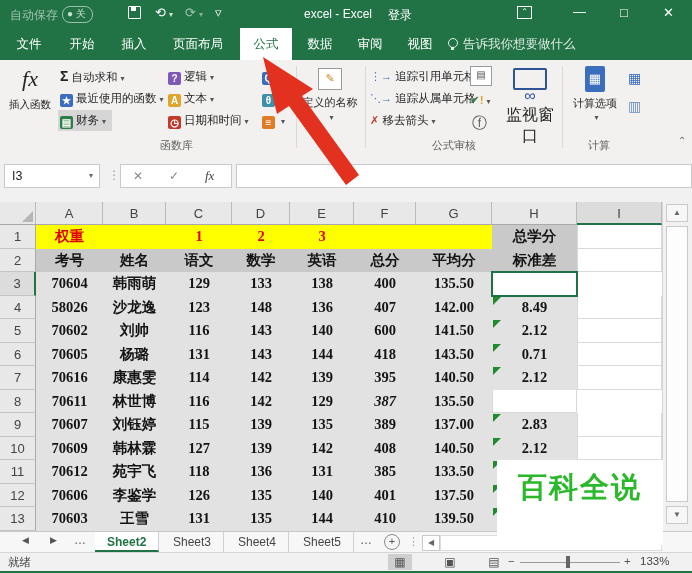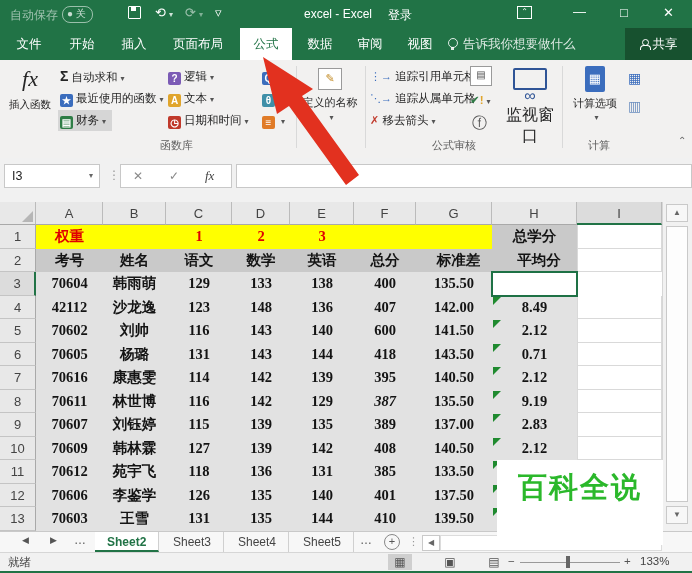--- a/index.html
+++ b/index.html
@@ -99,21 +99,20 @@
 <div id="tabrow" class="abs">
   <span class="rtab" style="left:8px;width:42px;">文件</span>
   <span class="rtab" style="left:60px;width:44px;">开始</span>
   <span class="rtab" style="left:112px;width:44px;">插入</span>
   <span class="rtab" style="left:162px;width:72px;">页面布局</span>
   <span class="rtab active" style="left:240px;width:52px;">公式</span>
   <span class="rtab" style="left:298px;width:44px;">数据</span>
   <span class="rtab" style="left:348px;width:44px;">审阅</span>
   <span class="rtab" style="left:398px;width:44px;">视图</span>
   <span class="rtab" style="left:448px;width:170px;text-align:left;color:rgba(255,255,255,.85);"><span class="bulb"></span><span>告诉我你想要做什么</span></span>
-  <span id="sharebox"><span class="person"></span><span>共享</span></span>
 </div>
 
 <div id="ribbon" class="abs">
 
   <div class="bigbtn" style="left:4px;top:6px;width:52px;">
     <div style="font-family:'Liberation Serif',serif;font-style:italic;font-size:22px;">fx</div>
     <div style="font-size:10.5px;margin-top:6px;">插入函数</div>
   </div>
   <div class="rb" style="left:60px;top:6px;"><span style="font-size:14px;font-weight:bold;">Σ</span>&nbsp;<span>自动求和</span><span class="caret">▾</span></div>
   <div class="rb" style="left:60px;top:28px;"><span class="ic" style="background:#3b6dbd;">★</span><span>最近使用的函数</span><span class="caret">▾</span></div>
@@ -202,38 +201,38 @@
       <div class="c iw" style="width: 85px; height: 23.5px; line-height: 23.5px;"></div>
     </div>
     <div class="grow" style="height: 23.5px;">
       <div class="c rh" style="width: 36px; height: 23.5px; line-height: 23.5px;">2</div>
       <div class="c g2" style="width: 67px; height: 23.5px; line-height: 23.5px;">考号</div>
       <div class="c g2" style="width: 63px; height: 23.5px; line-height: 23.5px;">姓名</div>
       <div class="c g2" style="width: 66px; height: 23.5px; line-height: 23.5px;">语文</div>
       <div class="c g2" style="width: 58px; height: 23.5px; line-height: 23.5px;">数学</div>
       <div class="c g2" style="width: 64px; height: 23.5px; line-height: 23.5px;">英语</div>
       <div class="c g2" style="width: 62px; height: 23.5px; line-height: 23.5px;">总分</div>
+      <div class="c g2" style="width: 76px; height: 23.5px; line-height: 23.5px;">平均分</div>
       <div class="c g2" style="width: 85px; height: 23.5px; line-height: 23.5px;">标准差</div>
-      <div class="c g2" style="width: 76px; height: 23.5px; line-height: 23.5px;">平均分</div>
       <div class="c iw" style="width: 85px; height: 23.5px; line-height: 23.5px;"></div>
     </div>
     <div class="grow" style="height: 23.5px;">
       <div class="c rh selrow" style="width: 36px; height: 23.5px; line-height: 23.5px;">3</div>
       <div class="c d" style="width: 67px; height: 23.5px; line-height: 23.5px;">70604</div>
       <div class="c d" style="width: 63px; height: 23.5px; line-height: 23.5px;">韩雨萌</div>
       <div class="c d" style="width: 66px; height: 23.5px; line-height: 23.5px;">129</div>
       <div class="c d" style="width: 58px; height: 23.5px; line-height: 23.5px;">133</div>
       <div class="c d" style="width: 64px; height: 23.5px; line-height: 23.5px;">138</div>
       <div class="c d" style="width: 62px; height: 23.5px; line-height: 23.5px;">400</div>
       <div class="c d" style="width: 76px; height: 23.5px; line-height: 23.5px;">135.50</div>
       <div class="c iw selcell" style="width: 85px; height: 23.5px; line-height: 23.5px;"></div>
     </div>
     <div class="grow" style="height: 23.5px;">
       <div class="c rh" style="width: 36px; height: 23.5px; line-height: 23.5px;">4</div>
-      <div class="c d" style="width: 67px; height: 23.5px; line-height: 23.5px;">42112</div>
+      <div class="c d" style="width: 67px; height: 23.5px; line-height: 23.5px;">58026</div>
       <div class="c d" style="width: 63px; height: 23.5px; line-height: 23.5px;">沙龙逸</div>
       <div class="c d" style="width: 66px; height: 23.5px; line-height: 23.5px;">123</div>
       <div class="c d" style="width: 58px; height: 23.5px; line-height: 23.5px;">148</div>
       <div class="c d" style="width: 64px; height: 23.5px; line-height: 23.5px;">136</div>
       <div class="c d" style="width: 62px; height: 23.5px; line-height: 23.5px;">407</div>
       <div class="c d" style="width: 76px; height: 23.5px; line-height: 23.5px;">142.00</div>
       <div class="c d" style="width: 85px; height: 23.5px; line-height: 23.5px;">8.49<span class="tri"></span></div>
       <div class="c iw" style="width: 85px; height: 23.5px; line-height: 23.5px;"></div>
     </div>
     <div class="grow" style="height: 23.5px;">
@@ -274,21 +273,20 @@
     </div>
     <div class="grow" style="height: 23.5px;">
       <div class="c rh" style="width: 36px; height: 23.5px; line-height: 23.5px;">8</div>
       <div class="c d" style="width: 67px; height: 23.5px; line-height: 23.5px;">70611</div>
       <div class="c d" style="width: 63px; height: 23.5px; line-height: 23.5px;">林世博</div>
       <div class="c d" style="width: 66px; height: 23.5px; line-height: 23.5px;">116</div>
       <div class="c d" style="width: 58px; height: 23.5px; line-height: 23.5px;">142</div>
       <div class="c d" style="width: 64px; height: 23.5px; line-height: 23.5px;">129</div>
       <div class="c d" style="width: 62px; height: 23.5px; line-height: 23.5px; font-style: italic;">387</div>
       <div class="c d" style="width: 76px; height: 23.5px; line-height: 23.5px;">135.50</div>
-      <div class="c d" style="width: 85px; height: 23.5px; line-height: 23.5px;">9.19<span class="tri"></span></div>
       <div class="c iw" style="width: 85px; height: 23.5px; line-height: 23.5px;"></div>
     </div>
     <div class="grow" style="height: 23.5px;">
       <div class="c rh" style="width: 36px; height: 23.5px; line-height: 23.5px;">9</div>
       <div class="c d" style="width: 67px; height: 23.5px; line-height: 23.5px;">70607</div>
       <div class="c d" style="width: 63px; height: 23.5px; line-height: 23.5px;">刘钰婷</div>
       <div class="c d" style="width: 66px; height: 23.5px; line-height: 23.5px;">115</div>
       <div class="c d" style="width: 58px; height: 23.5px; line-height: 23.5px;">139</div>
       <div class="c d" style="width: 64px; height: 23.5px; line-height: 23.5px;">135</div>
       <div class="c d" style="width: 62px; height: 23.5px; line-height: 23.5px;">389</div>

